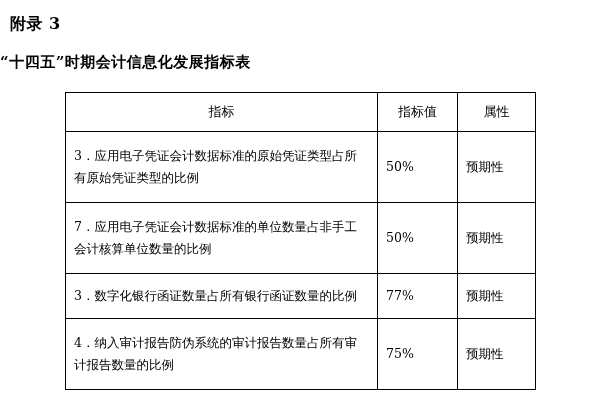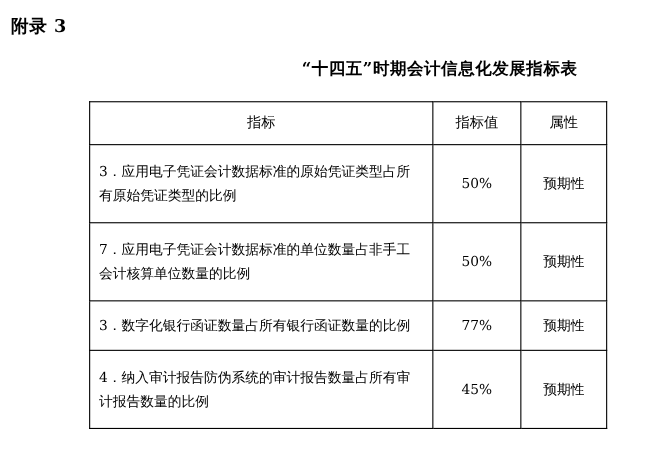--- a/index.html
+++ b/index.html
@@ -27,37 +27,36 @@
     font-size: 16px;
     font-weight: bold;
     letter-spacing: 0.5px;
     font-family: "DejaVu Serif", "Liberation Serif", serif;
   }
   .doc-title {
     position: absolute;
     left: 0;
     right: 0;
     top: 53px;
-    text-align: right;
+    text-align: left;
     font-size: 15px;
     font-weight: bold;
     letter-spacing: 0.5px;
     font-family: "DejaVu Serif", "Liberation Serif", serif;
   }
   .table-wrap {
     position: absolute;
     left: 65px;
     top: 92px;
     width: 470px;
   }
   table.indicator-table {
     border-collapse: collapse;
     width: 470px;
     table-layout: fixed;
-    margin-left: 16px;
   }
   table.indicator-table td,
   table.indicator-table th {
     border: 1px solid #000000;
     font-weight: normal;
     font-size: 12.5px;
     font-family: "DejaVu Serif", "Liberation Serif", serif;
     line-height: 1.75;
     padding: 6px 8px;
     vertical-align: middle;
@@ -71,21 +70,21 @@
   col.c-name { width: 312px; }
   col.c-value { width: 80px; }
   col.c-attr { width: 78px; }
 
   td.cell-name {
     text-align: left;
     padding-left: 10px;
     padding-right: 6px;
   }
   td.cell-value, td.cell-attr {
-    text-align: center;
+    text-align: left;
     padding-left: 2px;
     padding-right: 2px;
   }
   .row-tall td { height: 58px; }
   .row-short td { height: 32px; }
 </style>
 </head>
 <body>
 
 <div class="page">
@@ -119,20 +118,20 @@
           <td class="cell-value">50%</td>
           <td class="cell-attr">预期性</td>
         </tr>
         <tr class="row-short">
           <td class="cell-name">3．数字化银行函证数量占所有银行函证数量的比例</td>
           <td class="cell-value">77%</td>
           <td class="cell-attr">预期性</td>
         </tr>
         <tr class="row-tall">
           <td class="cell-name">4．纳入审计报告防伪系统的审计报告数量占所有审计报告数量的比例</td>
-          <td class="cell-value">45%</td>
+          <td class="cell-value">75%</td>
           <td class="cell-attr">预期性</td>
         </tr>
       </tbody>
     </table>
   </div>
 
 </div>
 
 </body></html>

